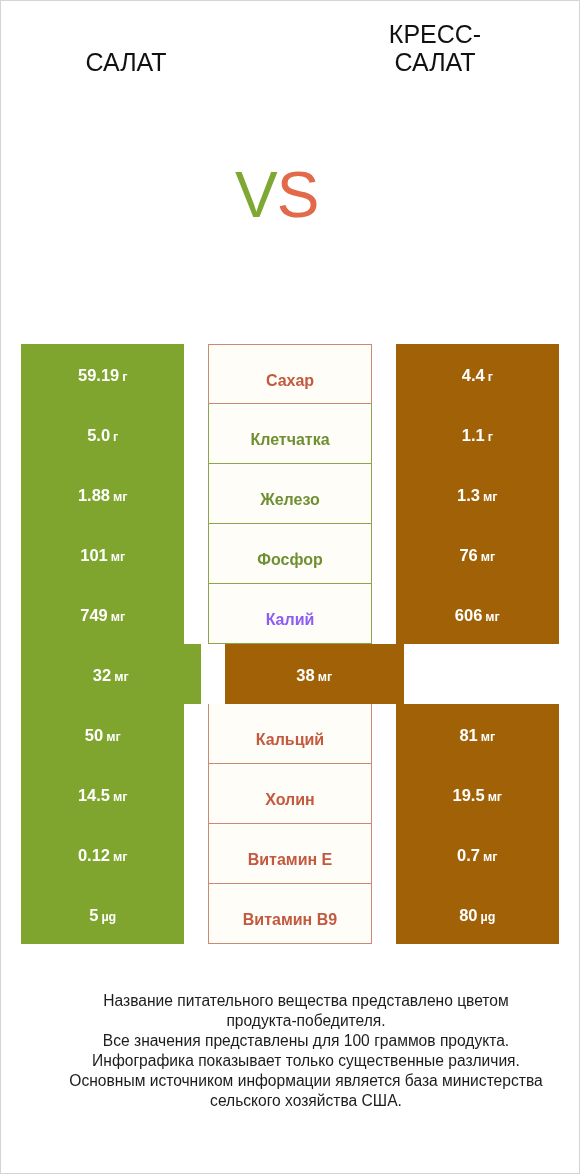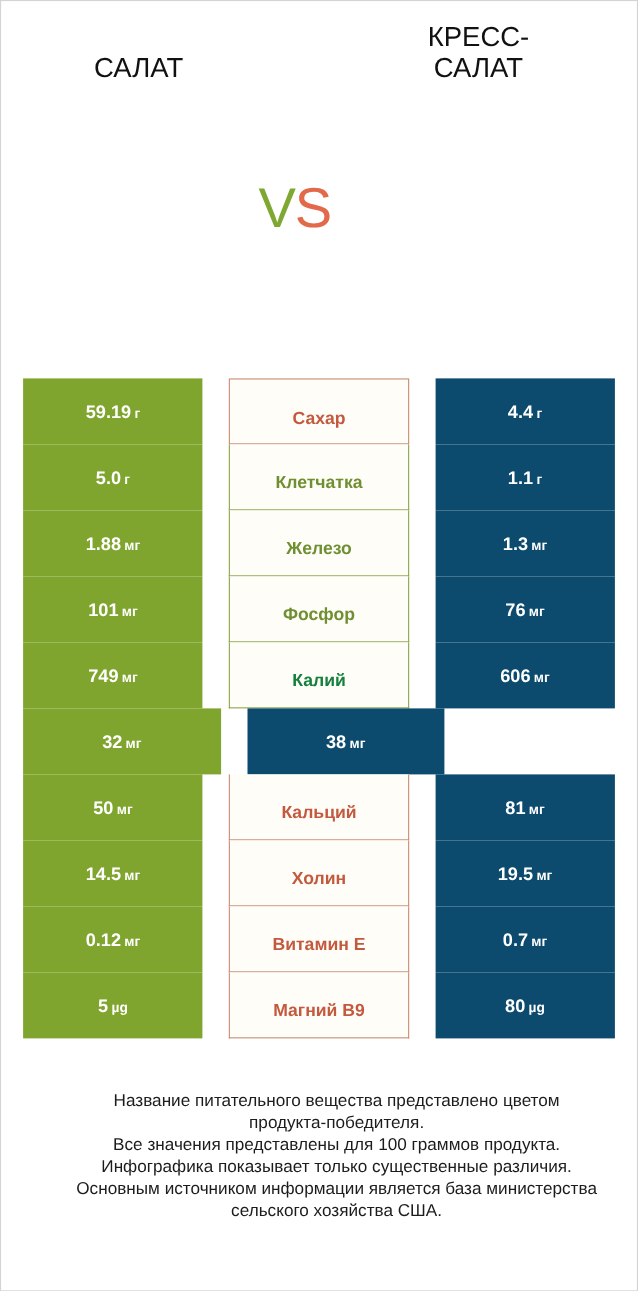--- a/index.html
+++ b/index.html
@@ -20,32 +20,32 @@
     line-height:28px;text-align:center;white-space:pre-line;
   }
   #title-left{left:21px;width:208px;top:47px;}
   #title-right{left:330px;width:208px;top:19px;}
 
   
   .hero{position:absolute;left:0;top:0;width:578px;height:330px;}
   .food{position:absolute;}
   #food-left{left:38px;top:166px;width:190px;height:108px;}
   #food-right{left:362px;top:155px;width:200px;height:122px;}
-  .vs{position:absolute;left:234px;top:162px;font-size:51px;line-height:1;font-weight:400;letter-spacing:-1px;}
+  .vs{position:absolute;left:234px;top:162px;font-size:64px;line-height:1;font-weight:400;letter-spacing:-1px;}
   .vs span{display:inline-block;}
   .vs .v{color:#7fa832;}
   .vs .s{color:#e2694a;}
 
   
   .table{position:absolute;left:20px;top:343px;width:538px;}
   .row{display:flex;height:60px;gap:24px;}
   .cell{height:60px;box-sizing:border-box;display:flex;align-items:baseline;justify-content:center;}
   .cell.side{width:179.5px;color:#fff;font-size:16.5px;font-weight:700;padding-top:22px;align-items:baseline;}
   .cell.left{background:#7fa52e;}
-  .cell.right{background:#0c4a6e;}
+  .cell.right{background:#a16207;}
   .cell.mid{width:179px;font-size:16px;font-weight:700;background:#fffdf7;border:1px solid #8aa54a;border-top:none;justify-content:center;align-items:center;padding-top:13px;}
   .row:first-child .cell.mid{border-top:1px solid;}
   .unit{font-size:12.5px;font-weight:700;margin-left:3px;}
 
   
   .footer{
     position:absolute;left:0;top:990px;width:578px;text-align:center;
     font-size:15.6px;color:#1c1c1c;line-height:19.9px;white-space:pre-line;padding-left:16px;
   }
 </style>
@@ -116,21 +116,21 @@
         <div class="cell side right">
           <span>76</span>
           <span class="unit">мг</span>
         </div>
       </div>
       <div class="row">
         <div class="cell side left">
           <span>749</span>
           <span class="unit">мг</span>
         </div>
-        <div class="cell mid" style="color:#15803d;border-color:#8aa54a">
+        <div class="cell mid" style="color:#8b5cf6;border-color:#8aa54a">
           <span>Калий</span>
         </div>
         <div class="cell side right">
           <span>606</span>
           <span class="unit">мг</span>
         </div>
       </div>
       <div class="row">
         <div class="cell side left">
           <span>32</span>
@@ -179,21 +179,21 @@
           <span>0.7</span>
           <span class="unit">мг</span>
         </div>
       </div>
       <div class="row">
         <div class="cell side left">
           <span>5</span>
           <span class="unit">µg</span>
         </div>
         <div class="cell mid" style="color:#c3593e;border-color:#c98a74">
-          <span>Магний B9</span>
+          <span>Витамин B9</span>
         </div>
         <div class="cell side right">
           <span>80</span>
           <span class="unit">µg</span>
         </div>
       </div>
     </div>
 
   <div class="footer">Название питательного вещества представлено цветом
 продукта-победителя.

